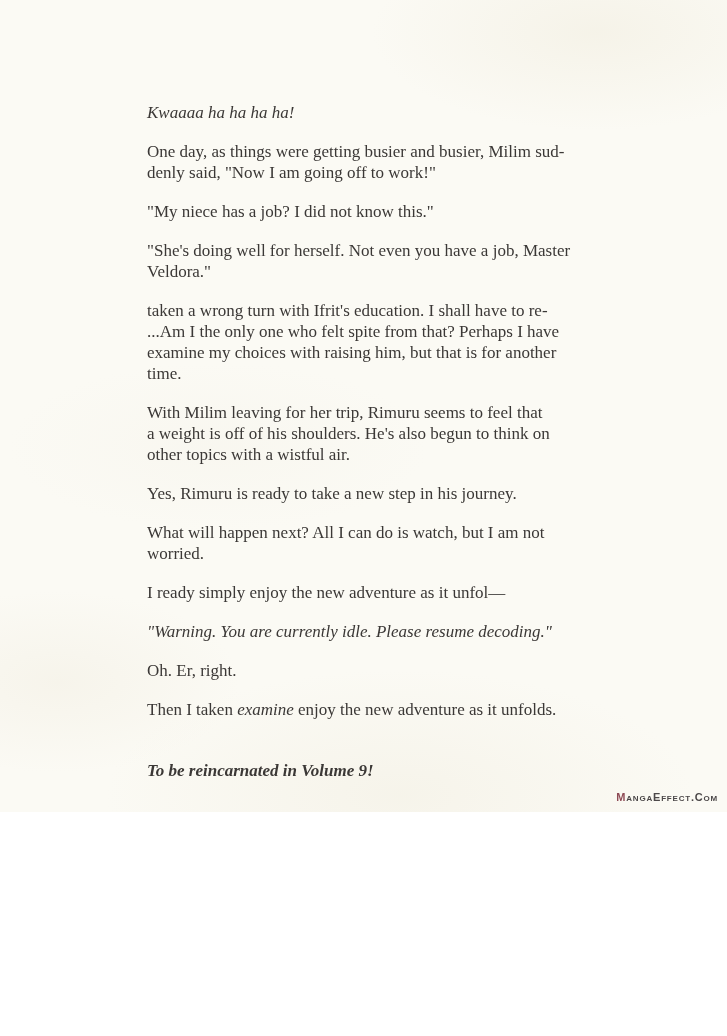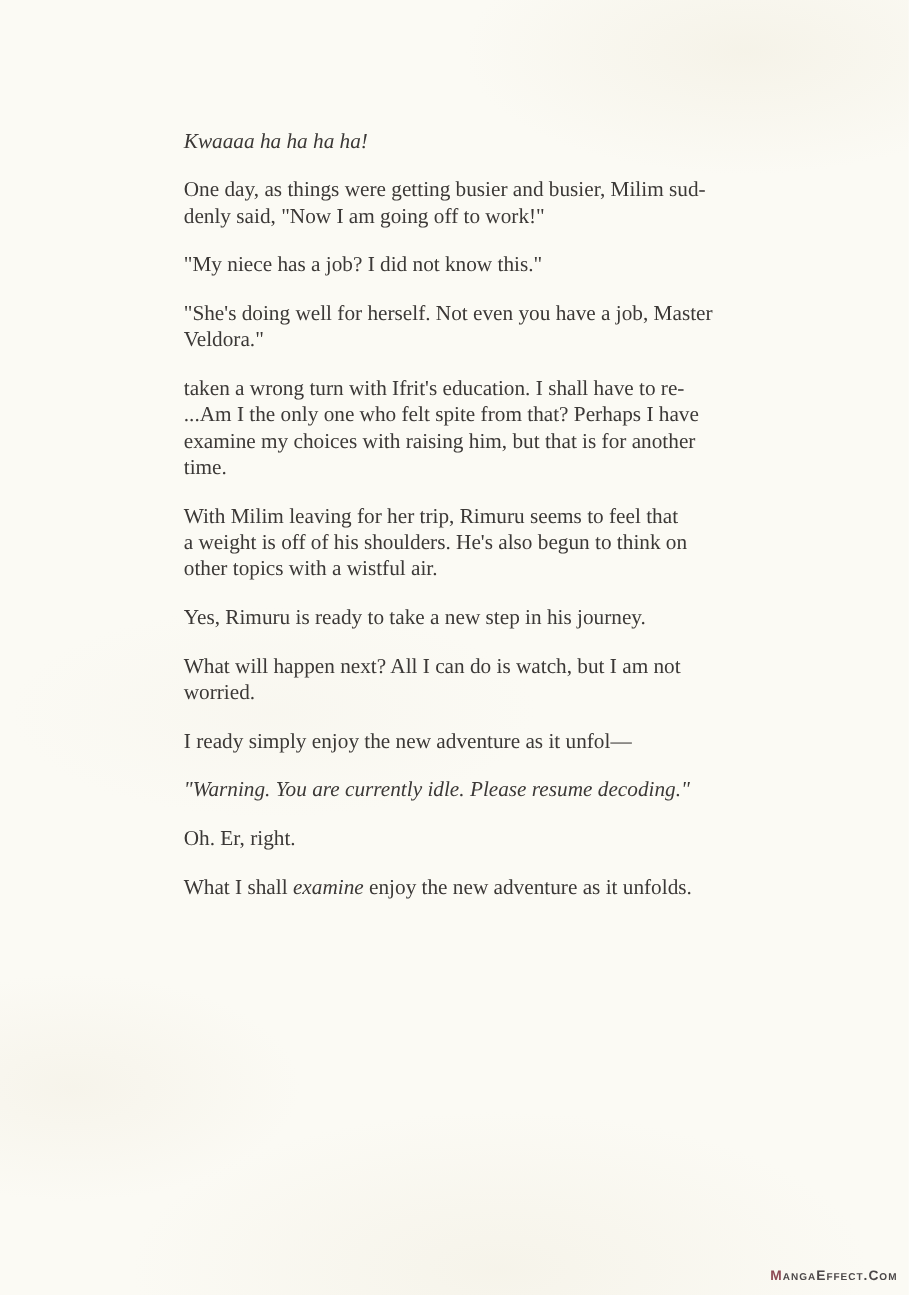--- a/index.html
+++ b/index.html
@@ -7,21 +7,21 @@
     padding: 0;
   }
   body {
     width: 727px;
     height: 1036px;
     font-family: "Liberation Serif", serif;
   }
   .page {
     position: relative;
     width: 727px;
-    height: 1036px;
+    height: 812px;
     overflow: hidden;
     background-color: #fbfaf4;
     background-image:
       radial-gradient(ellipse 320px 140px at 82% 4%, rgba(241,237,223,0.55), transparent 70%),
       radial-gradient(ellipse 260px 130px at 8% 84%, rgba(242,238,226,0.5), transparent 70%),
       radial-gradient(ellipse 420px 180px at 55% 98%, rgba(240,236,222,0.45), transparent 70%),
       radial-gradient(ellipse 300px 120px at 30% 55%, rgba(247,245,237,0.6), transparent 70%);
   }
   .content {
     position: absolute;
@@ -125,21 +125,24 @@
 
     <p class="para italic">
       <span class="line">"Warning. You are currently idle. Please resume decoding."</span>
     </p>
 
     <p class="para">
       <span class="line">Oh. Er, right.</span>
     </p>
 
     <p class="para">
-      <span class="line"><span>What I shall </span><span class="em-word">examine</span><span> enjoy the new adventure as it unfolds.</span></span>
+      <span class="line"><span>Then I taken </span><span class="em-word">examine</span><span> enjoy the new adventure as it unfolds.</span></span>
     </p>
 
+    <p class="para bold-italic final">
+      <span class="line">To be reincarnated in Volume 9!</span>
+    </p>
 
   </div>
 
   <div class="watermark"><span class="wm-initial">M</span><span>angaEffect.Com</span></div>
 
 </div>
 
 </body></html>

